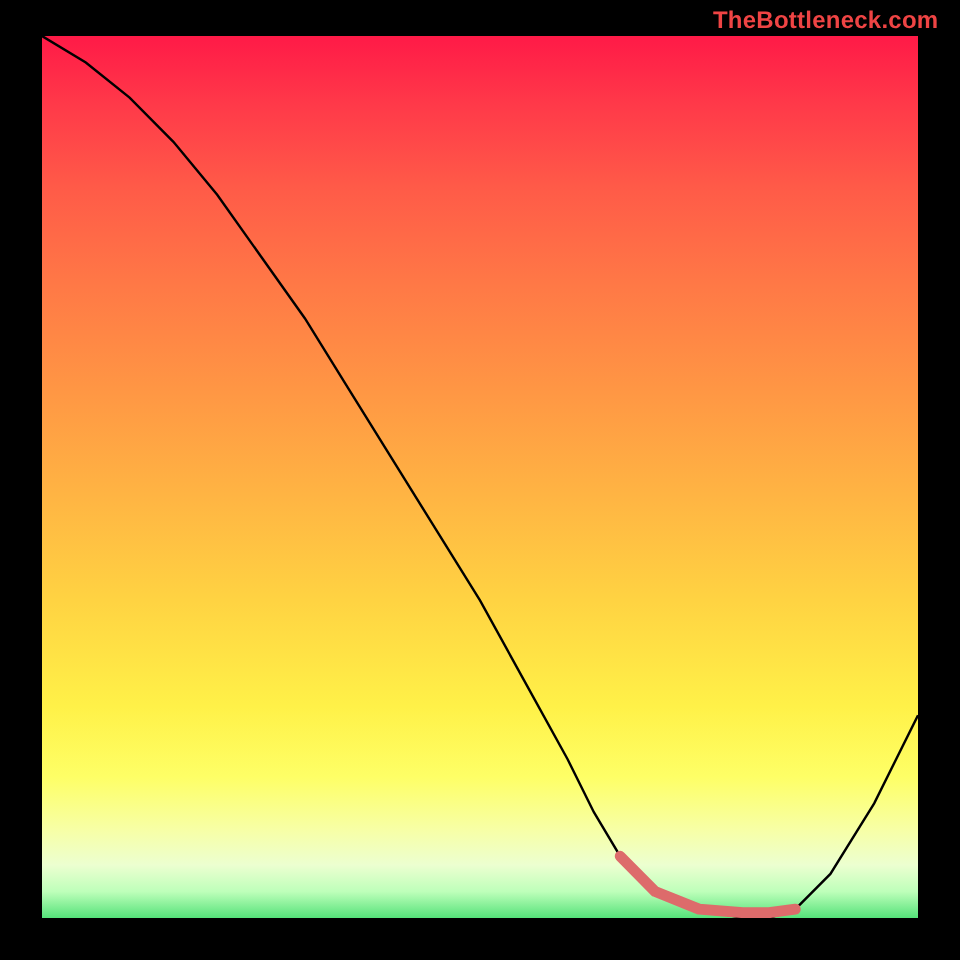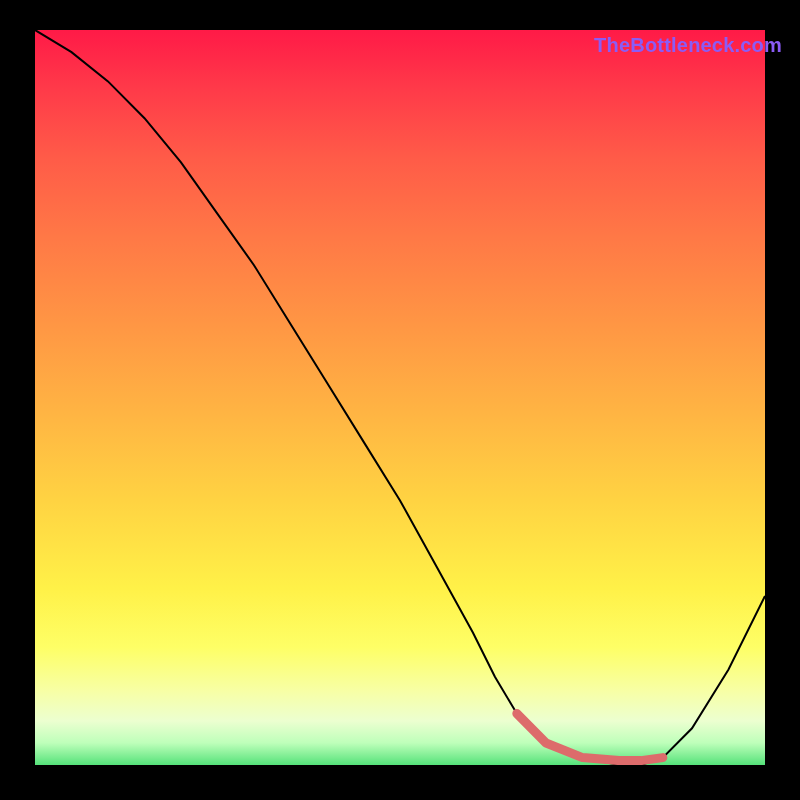--- a/index.html
+++ b/index.html
@@ -14,26 +14,25 @@
   .stage {
     position: relative;
     width: 800px;
     height: 800px;
     background: #000000;
   }
   .watermark {
     position: absolute;
     top: 6px;
     right: 18px;
-    color: #8b5cf6;
+    color: #ef4444;
     font-size: 20px;
     font-weight: 600;
     letter-spacing: 0.2px;
     z-index: 5;
-    margin-top: 28px;
   }
   .plot {
     position: absolute;
     left: 35px;
     top: 30px;
     width: 730px;
     height: 735px;
     background: linear-gradient(
       to bottom,
       #ff1a47 0%,

